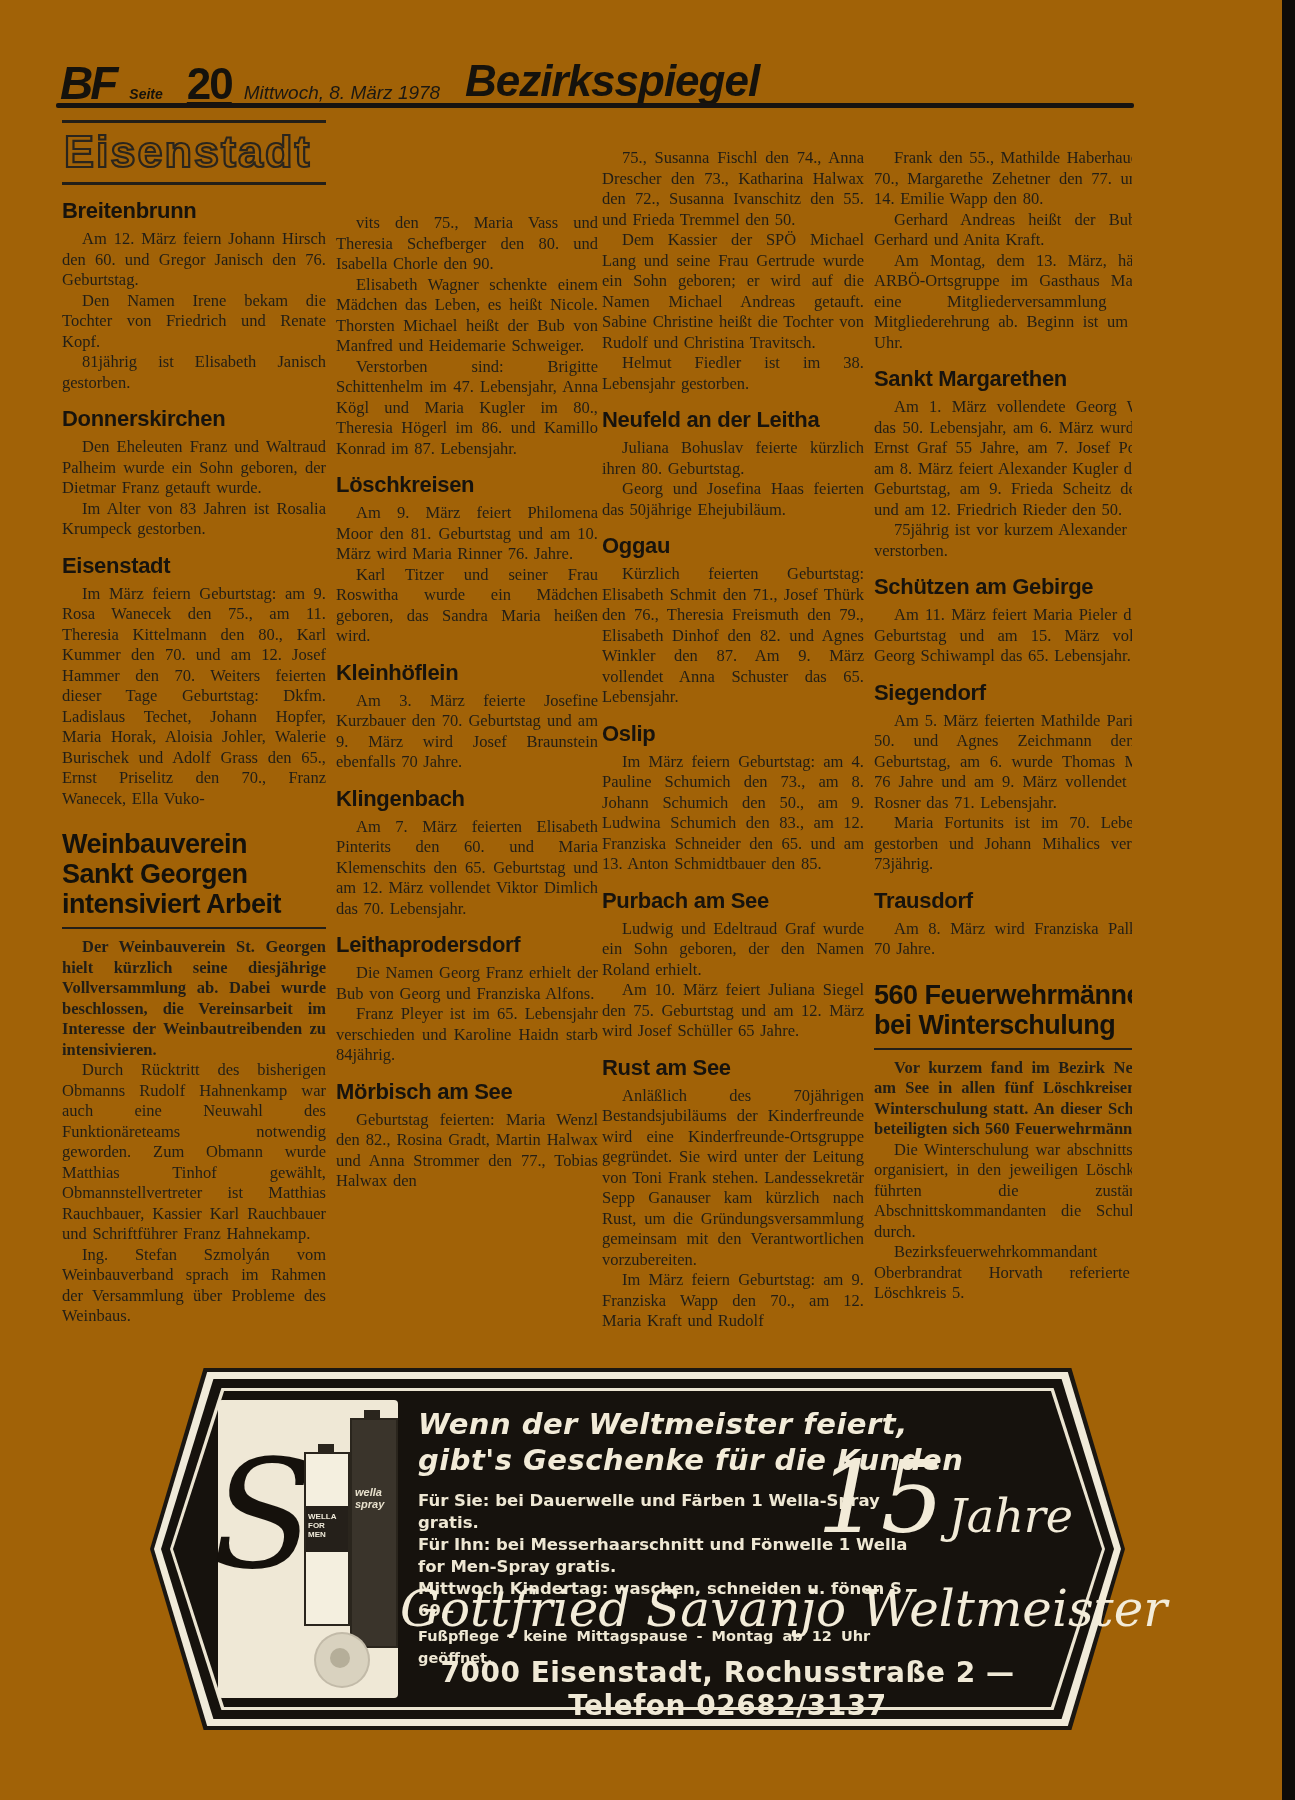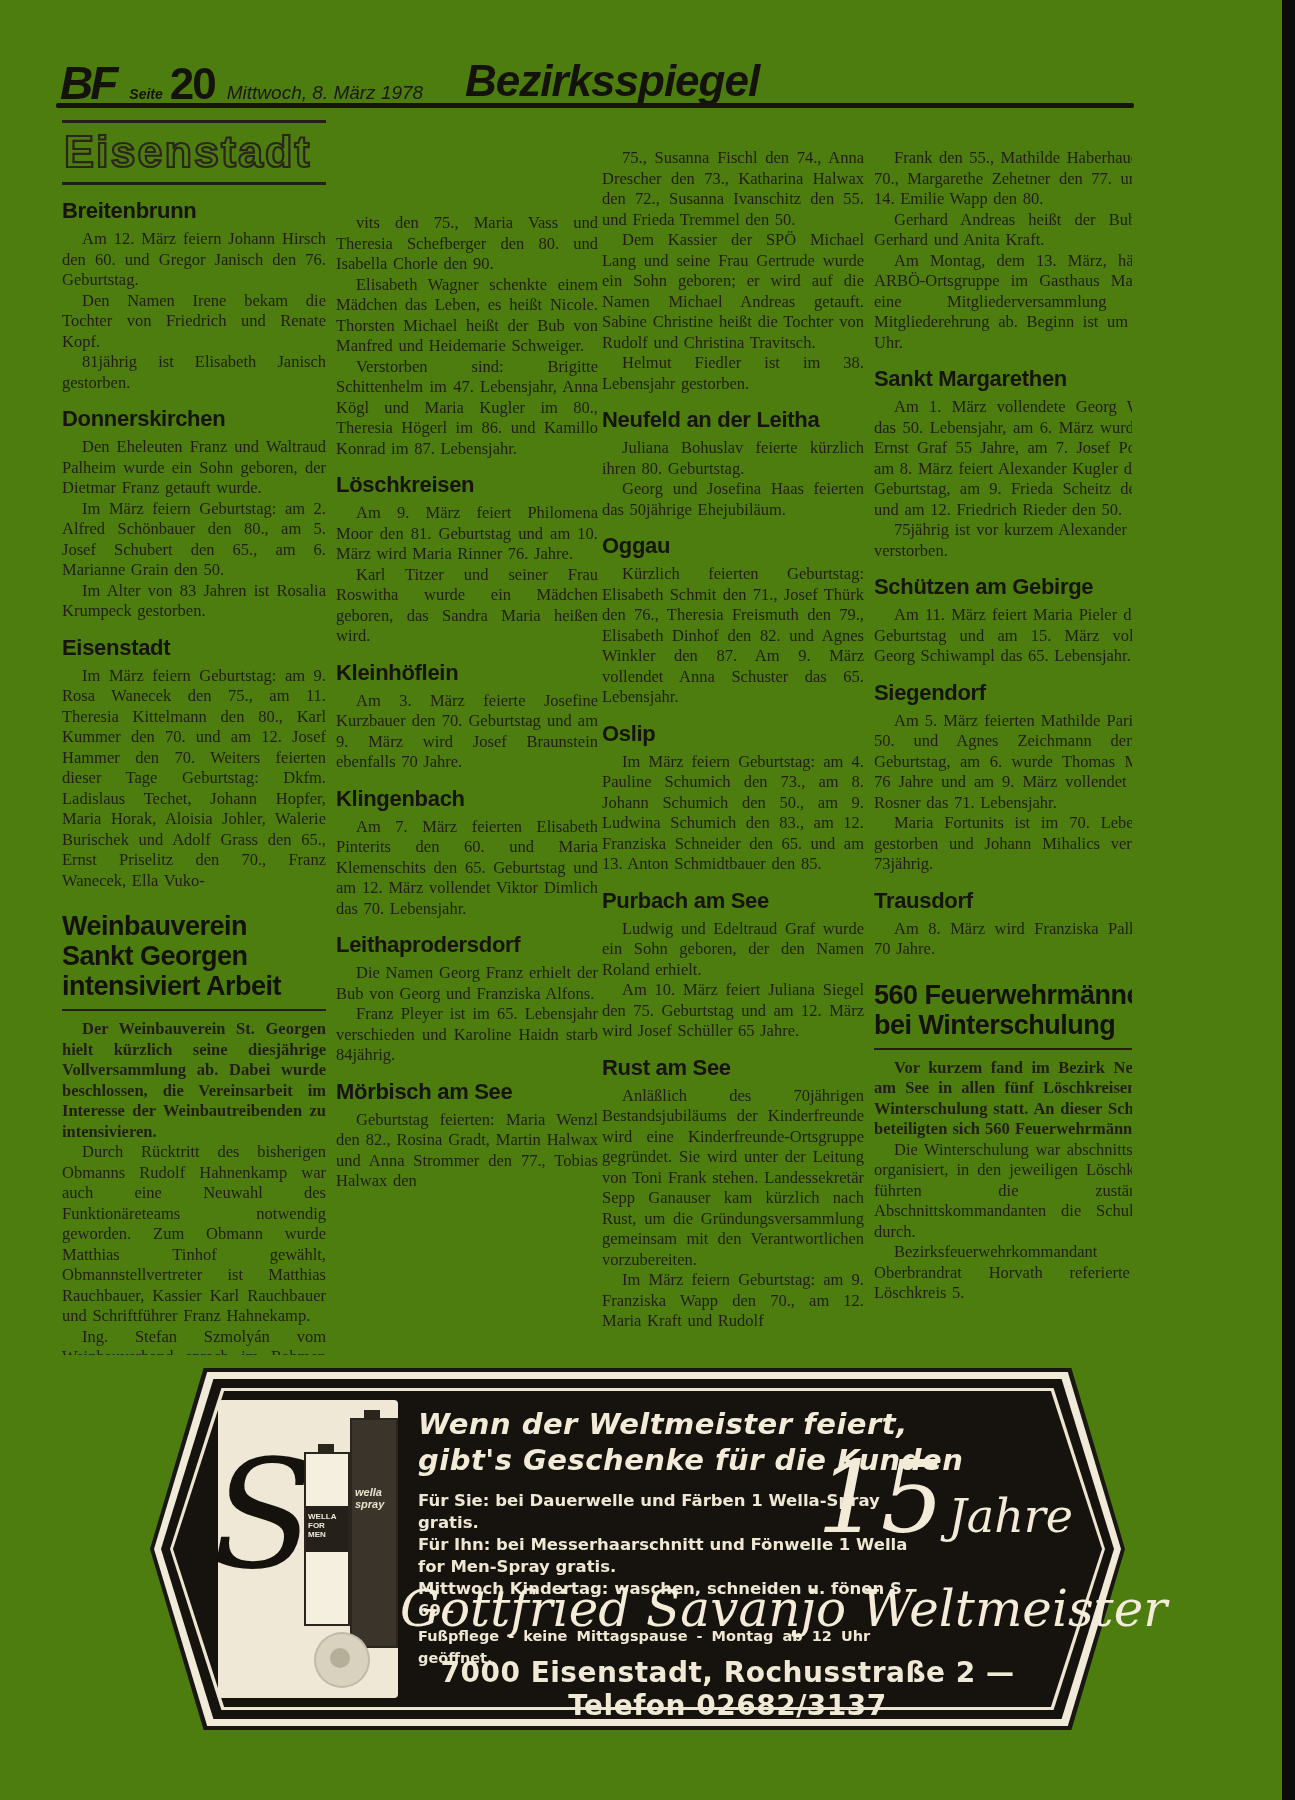--- a/index.html
+++ b/index.html
@@ -1,24 +1,24 @@
 <!DOCTYPE html>
 <html><head>
 <meta charset="utf-8">
 <style>
   html,body{margin:0;padding:0;}
   body{width:1295px;height:1800px;background:#e8e2d2;font-family:"Liberation Serif",serif;color:#221e16;}
-  .page{position:relative;width:1295px;height:1800px;background:#4d7c0f;overflow:hidden;}
+  .page{position:relative;width:1295px;height:1800px;background:#a16207;overflow:hidden;}
   .scan-edge{position:absolute;right:0;top:0;width:13px;height:1800px;background:#0d0b08;}
 
   
   .mh-left{position:absolute;left:60px;top:56px;display:flex;align-items:baseline;white-space:nowrap;}
   .logo{font-family:"Liberation Sans",sans-serif;font-weight:900;font-style:italic;font-size:46px;letter-spacing:-3px;color:#15120c;}
   .seite{font-family:"Liberation Sans",sans-serif;font-weight:700;font-style:italic;font-size:14px;margin-left:14px;color:#15120c;}
-  .pagenum{font-family:"Liberation Sans",sans-serif;font-weight:900;font-size:44px;margin-left:7px;letter-spacing:-2px;color:#15120c;}
+  .pagenum{font-family:"Liberation Sans",sans-serif;font-weight:900;font-size:44px;margin-left:24px;letter-spacing:-2px;color:#15120c;text-decoration:underline;}
   .date{font-family:"Liberation Sans",sans-serif;font-style:italic;font-size:19px;margin-left:12px;color:#1c1812;}
   .mh-title{position:absolute;left:465px;top:56px;font-family:"Liberation Sans",sans-serif;font-weight:900;font-style:italic;font-size:44px;letter-spacing:-1px;color:#15120c;}
   .mh-rule{position:absolute;left:56px;top:103px;width:1078px;height:5px;background:#171310;border-radius:2px;}
 
   
   .region-block{border-top:3px solid #231f18;border-bottom:3px solid #231f18;padding:6px 2px 8px 2px;margin-bottom:12px;}
   .region-title{font-family:"Liberation Sans",sans-serif;font-weight:900;font-size:45px;letter-spacing:2px;color:transparent;-webkit-text-stroke:2.2px #2a251d;line-height:1;}
 
   
   .col{position:absolute;overflow:hidden;}
@@ -84,21 +84,20 @@
     </div>
     <div class="sec">
       <h3 class="sec-h">Breitenbrunn</h3>
       <p class="para">Am 12. März feiern Johann Hirsch den 60. und Gregor Janisch den 76. Geburtstag.</p>
       <p class="para">Den Namen Irene bekam die Tochter von Friedrich und Renate Kopf.</p>
       <p class="para">81jährig ist Elisabeth Janisch gestorben.</p>
     </div>
     <div class="sec">
       <h3 class="sec-h">Donnerskirchen</h3>
       <p class="para">Den Eheleuten Franz und Waltraud Palheim wurde ein Sohn geboren, der Dietmar Franz getauft wurde.</p>
-      <p class="para">Im März feiern Geburtstag: am 2. Alfred Schönbauer den 80., am 5. Josef Schubert den 65., am 6. Marianne Grain den 50.</p>
       <p class="para">Im Alter von 83 Jahren ist Rosalia Krumpeck gestorben.</p>
     </div>
     <div class="sec">
       <h3 class="sec-h">Eisenstadt</h3>
       <p class="para">Im März feiern Geburtstag: am 9. Rosa Wanecek den 75., am 11. Theresia Kittelmann den 80., Karl Kummer den 70. und am 12. Josef Hammer den 70. Weiters feierten dieser Tage Geburtstag: Dkfm. Ladislaus Techet, Johann Hopfer, Maria Horak, Aloisia Johler, Walerie Burischek und Adolf Grass den 65., Ernst Priselitz den 70., Franz Wanecek, Ella Vuko-</p>
     </div>
     <div class="feature">
       <h2 class="feat-h">
         <span>Weinbauverein</span>
         <span>Sankt Georgen</span>

